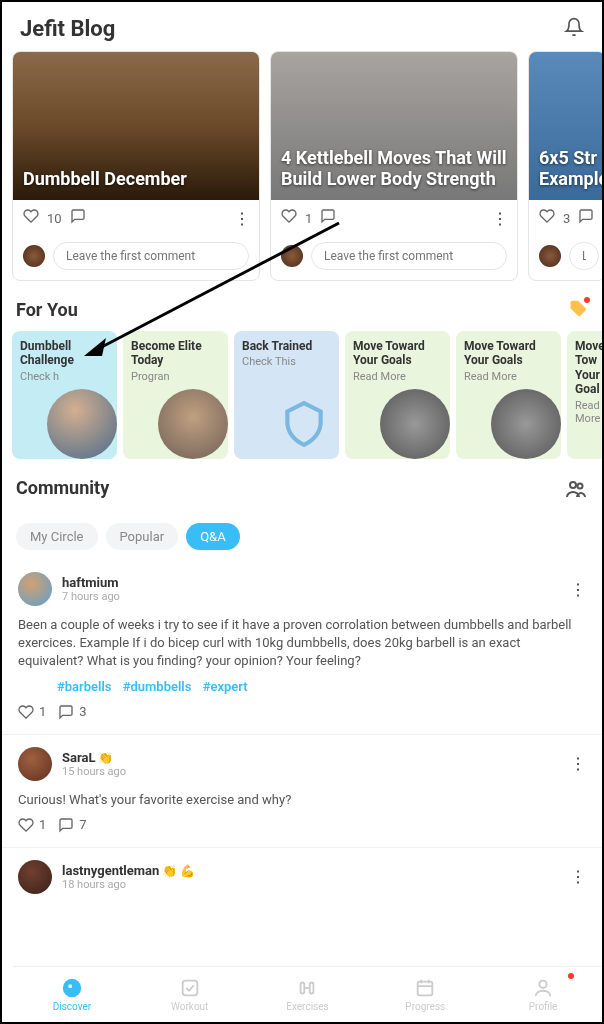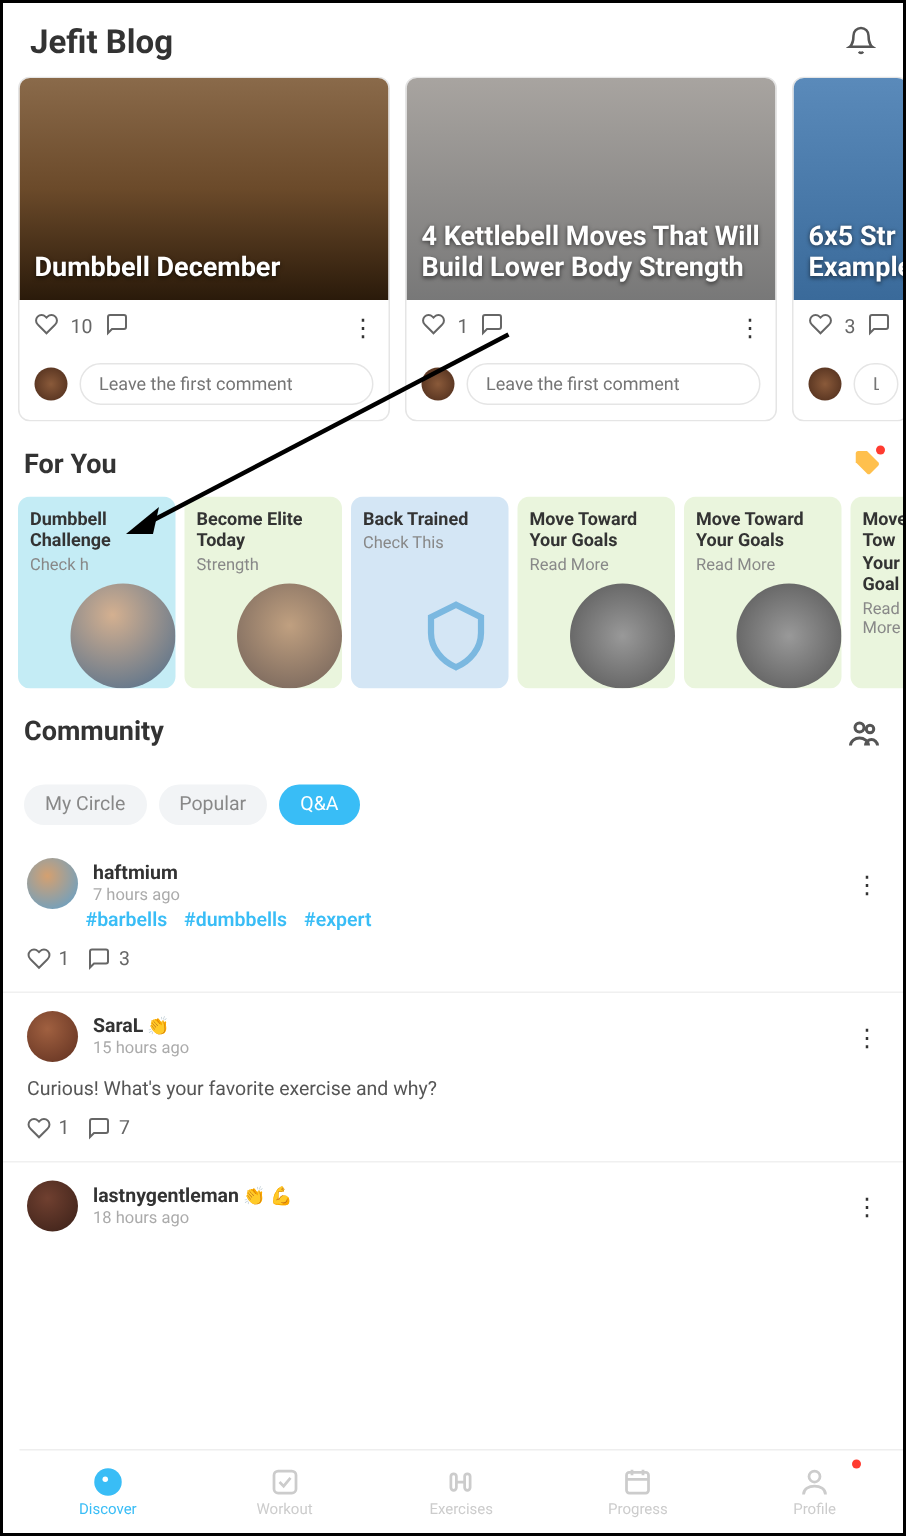--- a/index.html
+++ b/index.html
@@ -163,21 +163,21 @@
 </div>
 
 <div class="foryou-scroll">
   <div class="fy-card blue">
     <div class="fy-title">Dumbbell Challenge</div>
     <div class="fy-sub">Check h</div>
     <div class="fy-img person"></div>
   </div>
   <div class="fy-card green">
     <div class="fy-title">Become Elite Today</div>
-    <div class="fy-sub">Strength</div>
+    <div class="fy-sub">Progran</div>
     <div class="fy-img muscle"></div>
   </div>
   <div class="fy-card lblue">
     <div class="fy-title">Back Trained</div>
     <div class="fy-sub">Check This</div>
     <div class="fy-img shield">
       <svg width="50" height="50" viewBox="0 0 24 24" fill="none" stroke="#7bb8e0" stroke-width="2">
           <path d="M12 2 L4 6 v5 c0 5 3.5 9 8 11 4.5-2 8-6 8-11V6z"></path>
         </svg>
     </div>
@@ -217,20 +217,21 @@
 
 <div class="post">
   <div class="post-head">
     <div class="avatar-md av1"></div>
     <div>
       <div class="post-user">haftmium</div>
       <div class="post-time">7 hours ago</div>
     </div>
     <span class="post-menu">⋮</span>
   </div>
+  <div class="post-body">Been a couple of weeks i try to see if it have a proven corrolation between dumbbells and barbell exercices. Example If i do bicep curl with 10kg dumbbells, does 20kg barbell is an exact equivalent? What is you finding? your opinion? Your feeling?</div>
   <div class="post-tags">
     <span>#barbells</span>
     <span>#dumbbells</span>
     <span>#expert</span>
   </div>
   <div class="post-actions">
     <div class="pa-item">
       <svg class="heart" viewBox="0 0 24 24" fill="none" stroke="#666" stroke-width="2">
           <path d="M20.84 4.61a5.5 5.5 0 0 0-7.78 0L12 5.67l-1.06-1.06a5.5 5.5 0 0 0-7.78 7.78l1.06 1.06L12 21.23l7.78-7.78 1.06-1.06a5.5 5.5 0 0 0 0-7.78z"></path>
         </svg>

